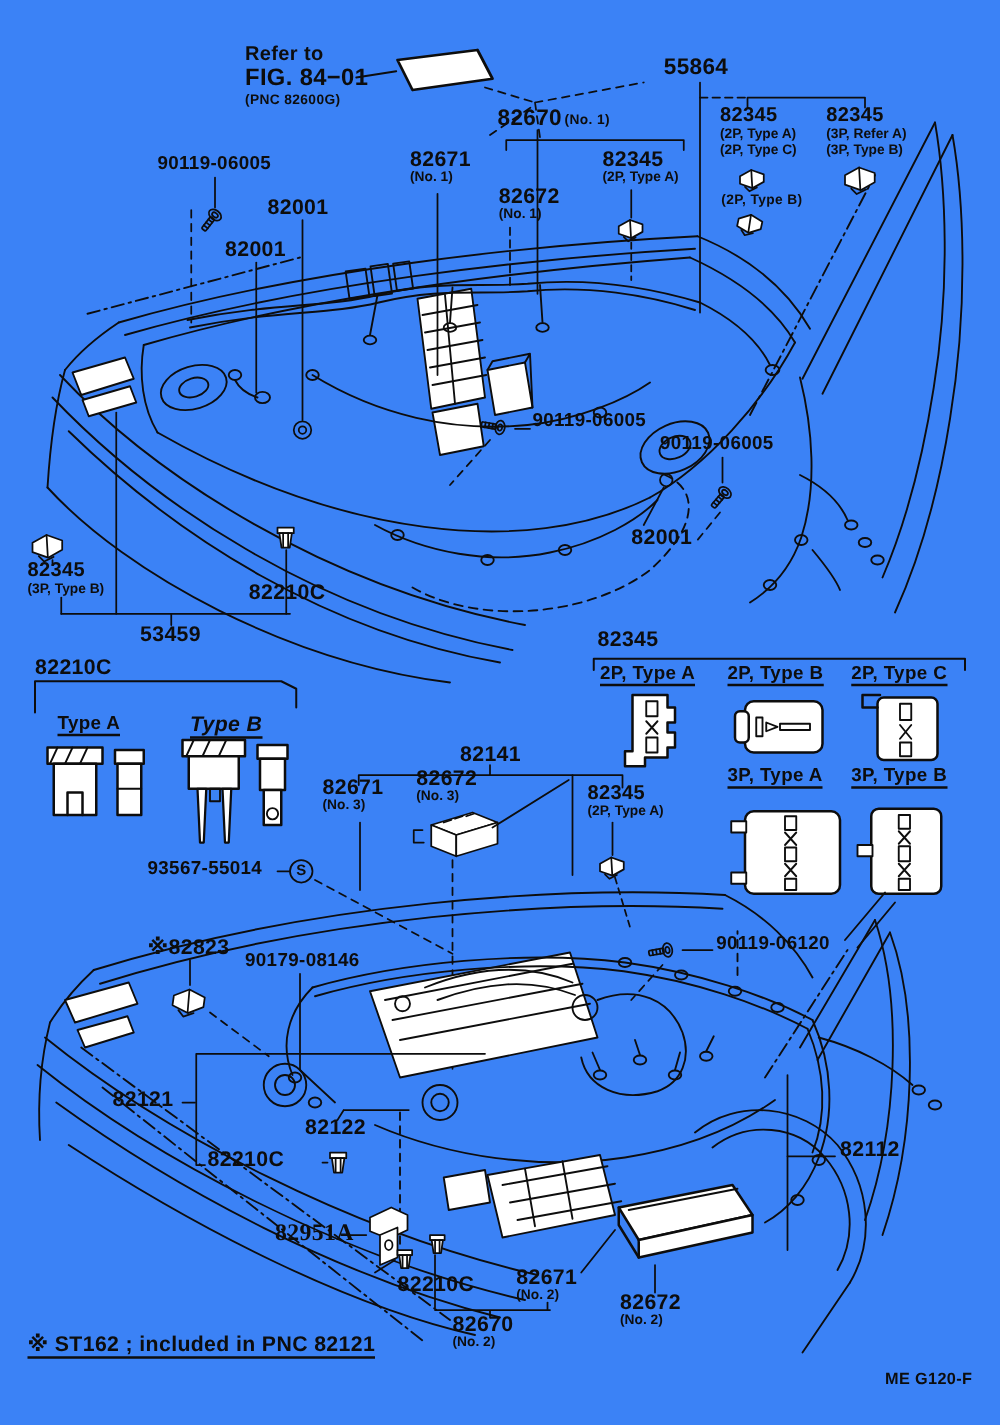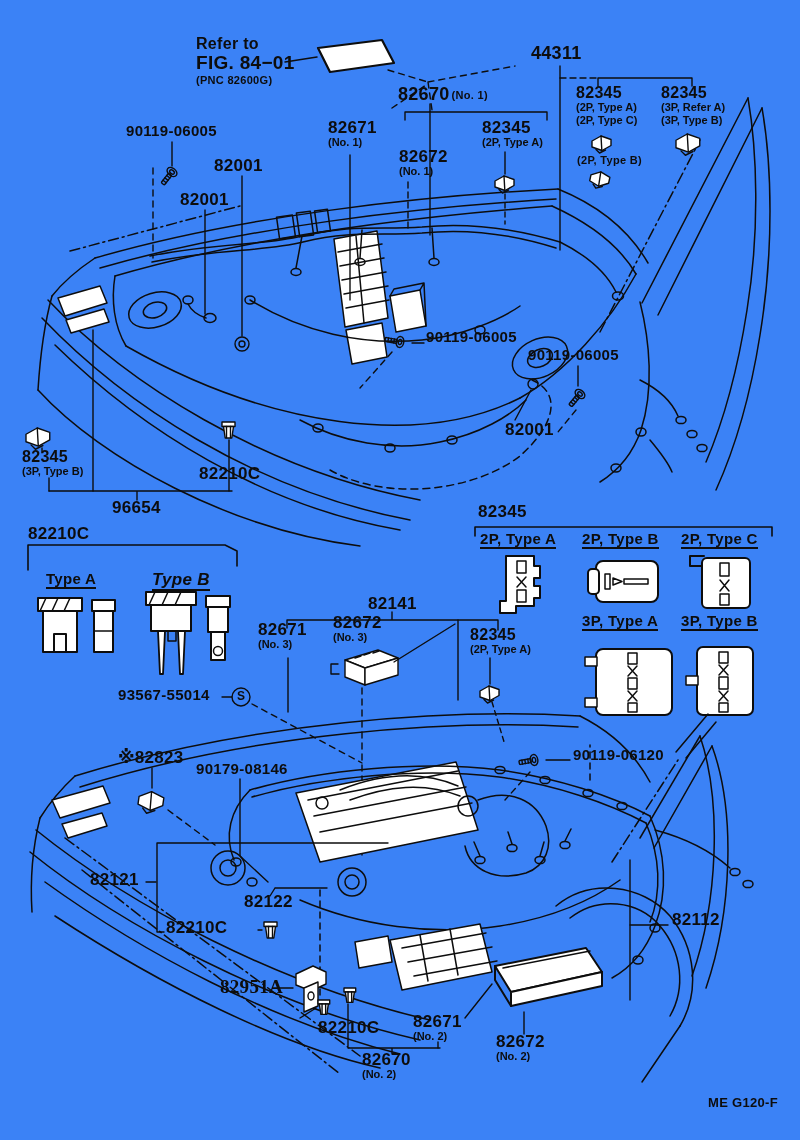--- a/index.html
+++ b/index.html
@@ -373,37 +373,37 @@
     <path d="M348,1048 L440,1048 M392,1048 v6"></path>
     <path d="M465,1018 L492,984"></path>
     <path d="M524,1012 L524,1034"></path>
   </g>
 </svg>
 
 <div id="labels">
       <div class="lbl" style="left: 196px; top: 36px; font-size: 16px;"><span class="main">Refer to</span></div>
       <div class="lbl" style="left: 196px; top: 53px; font-size: 19px;"><span class="main">FIG. 84−01</span></div>
       <div class="lbl" style="left: 196px; top: 75px; font-size: 11px;"><span class="main">(PNC 82600G)</span></div>
-      <div class="lbl" style="left: 531px; top: 44px; font-size: 18px;"><span class="main">44311</span></div>
+      <div class="lbl" style="left: 531px; top: 44px; font-size: 18px;"><span class="main">55864</span></div>
       <div class="lbl" style="left: 398px; top: 85px; font-size: 18px;"><span class="main">82670</span><span class="inline">(No. 1)</span></div>
       <div class="lbl" style="left: 576px; top: 85px; font-size: 16px;"><span class="main">82345</span><div class="sub">(2P, Type A)</div><div class="sub">(2P, Type C)</div></div>
       <div class="lbl" style="left: 661px; top: 85px; font-size: 16px;"><span class="main">82345</span><div class="sub">(3P, Refer A)</div><div class="sub">(3P, Type B)</div></div>
       <div class="lbl" style="left: 577px; top: 155px; font-size: 11px;"><span class="main">(2P, Type B)</span></div>
       <div class="lbl" style="left: 328px; top: 119px; font-size: 17px;"><span class="main">82671</span><div class="sub">(No. 1)</div></div>
       <div class="lbl" style="left: 482px; top: 119px; font-size: 17px;"><span class="main">82345</span><div class="sub">(2P, Type A)</div></div>
       <div class="lbl" style="left: 399px; top: 148px; font-size: 17px;"><span class="main">82672</span><div class="sub">(No. 1)</div></div>
       <div class="lbl" style="left: 126px; top: 123px; font-size: 15px;"><span class="main">90119-06005</span></div>
       <div class="lbl" style="left: 214px; top: 157px; font-size: 17px;"><span class="main">82001</span></div>
       <div class="lbl" style="left: 180px; top: 191px; font-size: 17px;"><span class="main">82001</span></div>
       <div class="lbl" style="left: 426px; top: 329px; font-size: 15px;"><span class="main">90119-06005</span></div>
       <div class="lbl" style="left: 528px; top: 347px; font-size: 15px;"><span class="main">90119-06005</span></div>
       <div class="lbl" style="left: 505px; top: 421px; font-size: 17px;"><span class="main">82001</span></div>
       <div class="lbl" style="left: 22px; top: 449px; font-size: 16px;"><span class="main">82345</span><div class="sub">(3P, Type B)</div></div>
       <div class="lbl" style="left: 199px; top: 465px; font-size: 17px;"><span class="main">82210C</span></div>
-      <div class="lbl" style="left: 112px; top: 499px; font-size: 17px;"><span class="main">96654</span></div>
+      <div class="lbl" style="left: 112px; top: 499px; font-size: 17px;"><span class="main">53459</span></div>
       <div class="lbl" style="left: 478px; top: 503px; font-size: 17px;"><span class="main">82345</span></div>
       <div class="lbl" style="left: 480px; top: 531px; font-size: 15px;"><span class="main u">2P, Type A</span></div>
       <div class="lbl" style="left: 582px; top: 531px; font-size: 15px;"><span class="main u">2P, Type B</span></div>
       <div class="lbl" style="left: 681px; top: 531px; font-size: 15px;"><span class="main u">2P, Type C</span></div>
       <div class="lbl" style="left: 582px; top: 613px; font-size: 15px;"><span class="main u">3P, Type A</span></div>
       <div class="lbl" style="left: 681px; top: 613px; font-size: 15px;"><span class="main u">3P, Type B</span></div>
       <div class="lbl" style="left: 28px; top: 525px; font-size: 17px;"><span class="main">82210C</span></div>
       <div class="lbl" style="left: 46px; top: 571px; font-size: 15px;"><span class="main u">Type A</span></div>
       <div class="lbl" style="left: 152px; top: 571px; font-size: 17px; font-style: italic;"><span class="main u">Type B</span></div>
       <div class="lbl" style="left: 118px; top: 687px; font-size: 15px;"><span class="main">93567-55014</span></div>
@@ -416,16 +416,17 @@
       <div class="lbl" style="left: 573px; top: 747px; font-size: 15px;"><span class="main">90119-06120</span></div>
       <div class="lbl" style="left: 90px; top: 871px; font-size: 17px;"><span class="main">82121</span></div>
       <div class="lbl" style="left: 244px; top: 893px; font-size: 17px;"><span class="main">82122</span></div>
       <div class="lbl" style="left: 166px; top: 919px; font-size: 17px;"><span class="main">82210C</span></div>
       <div class="lbl" style="left: 220px; top: 977px; font-size: 19px; font-family: Liberation Serif, serif;"><span class="main">82951A</span></div>
       <div class="lbl" style="left: 672px; top: 911px; font-size: 17px;"><span class="main">82112</span></div>
       <div class="lbl" style="left: 318px; top: 1019px; font-size: 17px;"><span class="main">82210C</span></div>
       <div class="lbl" style="left: 413px; top: 1013px; font-size: 17px;"><span class="main">82671</span><div class="sub">(No. 2)</div></div>
       <div class="lbl" style="left: 362px; top: 1051px; font-size: 17px;"><span class="main">82670</span><div class="sub">(No. 2)</div></div>
       <div class="lbl" style="left: 496px; top: 1033px; font-size: 17px;"><span class="main">82672</span><div class="sub">(No. 2)</div></div>
+      <div class="lbl" style="left: 22px; top: 1067px; font-size: 17px;"><span class="main u">※ ST162 ; included in PNC 82121</span></div>
       <div class="lbl" style="left: 708px; top: 1096px; font-size: 13px;"><span class="main">ME G120-F</span></div>
       <div class="lbl" style="left: 237px; top: 690px; font-size: 12px;">S</div>
     </div>
 </div>
 
 </body></html>

